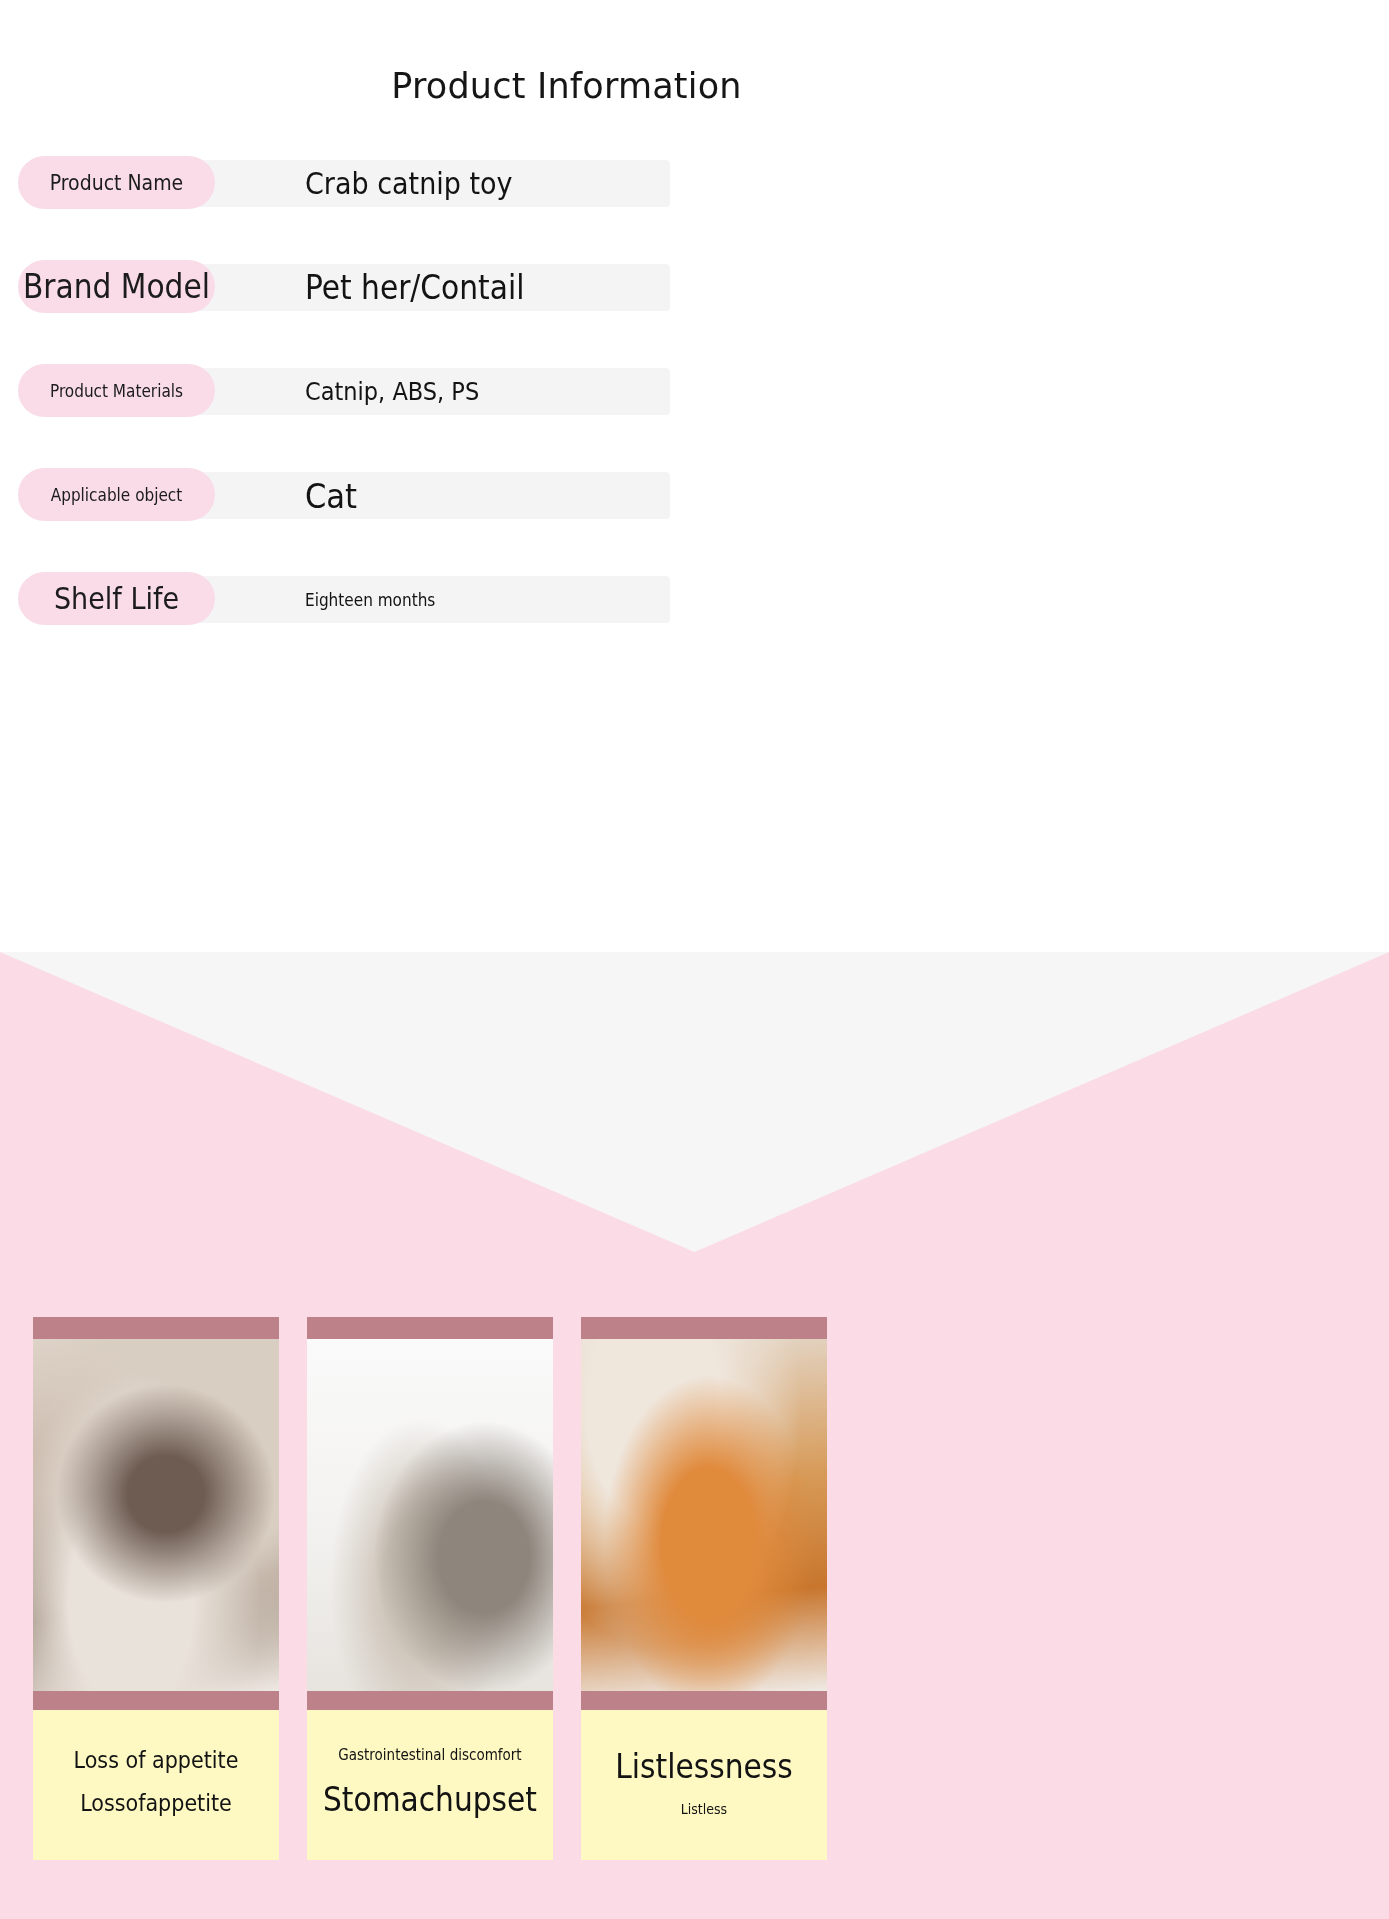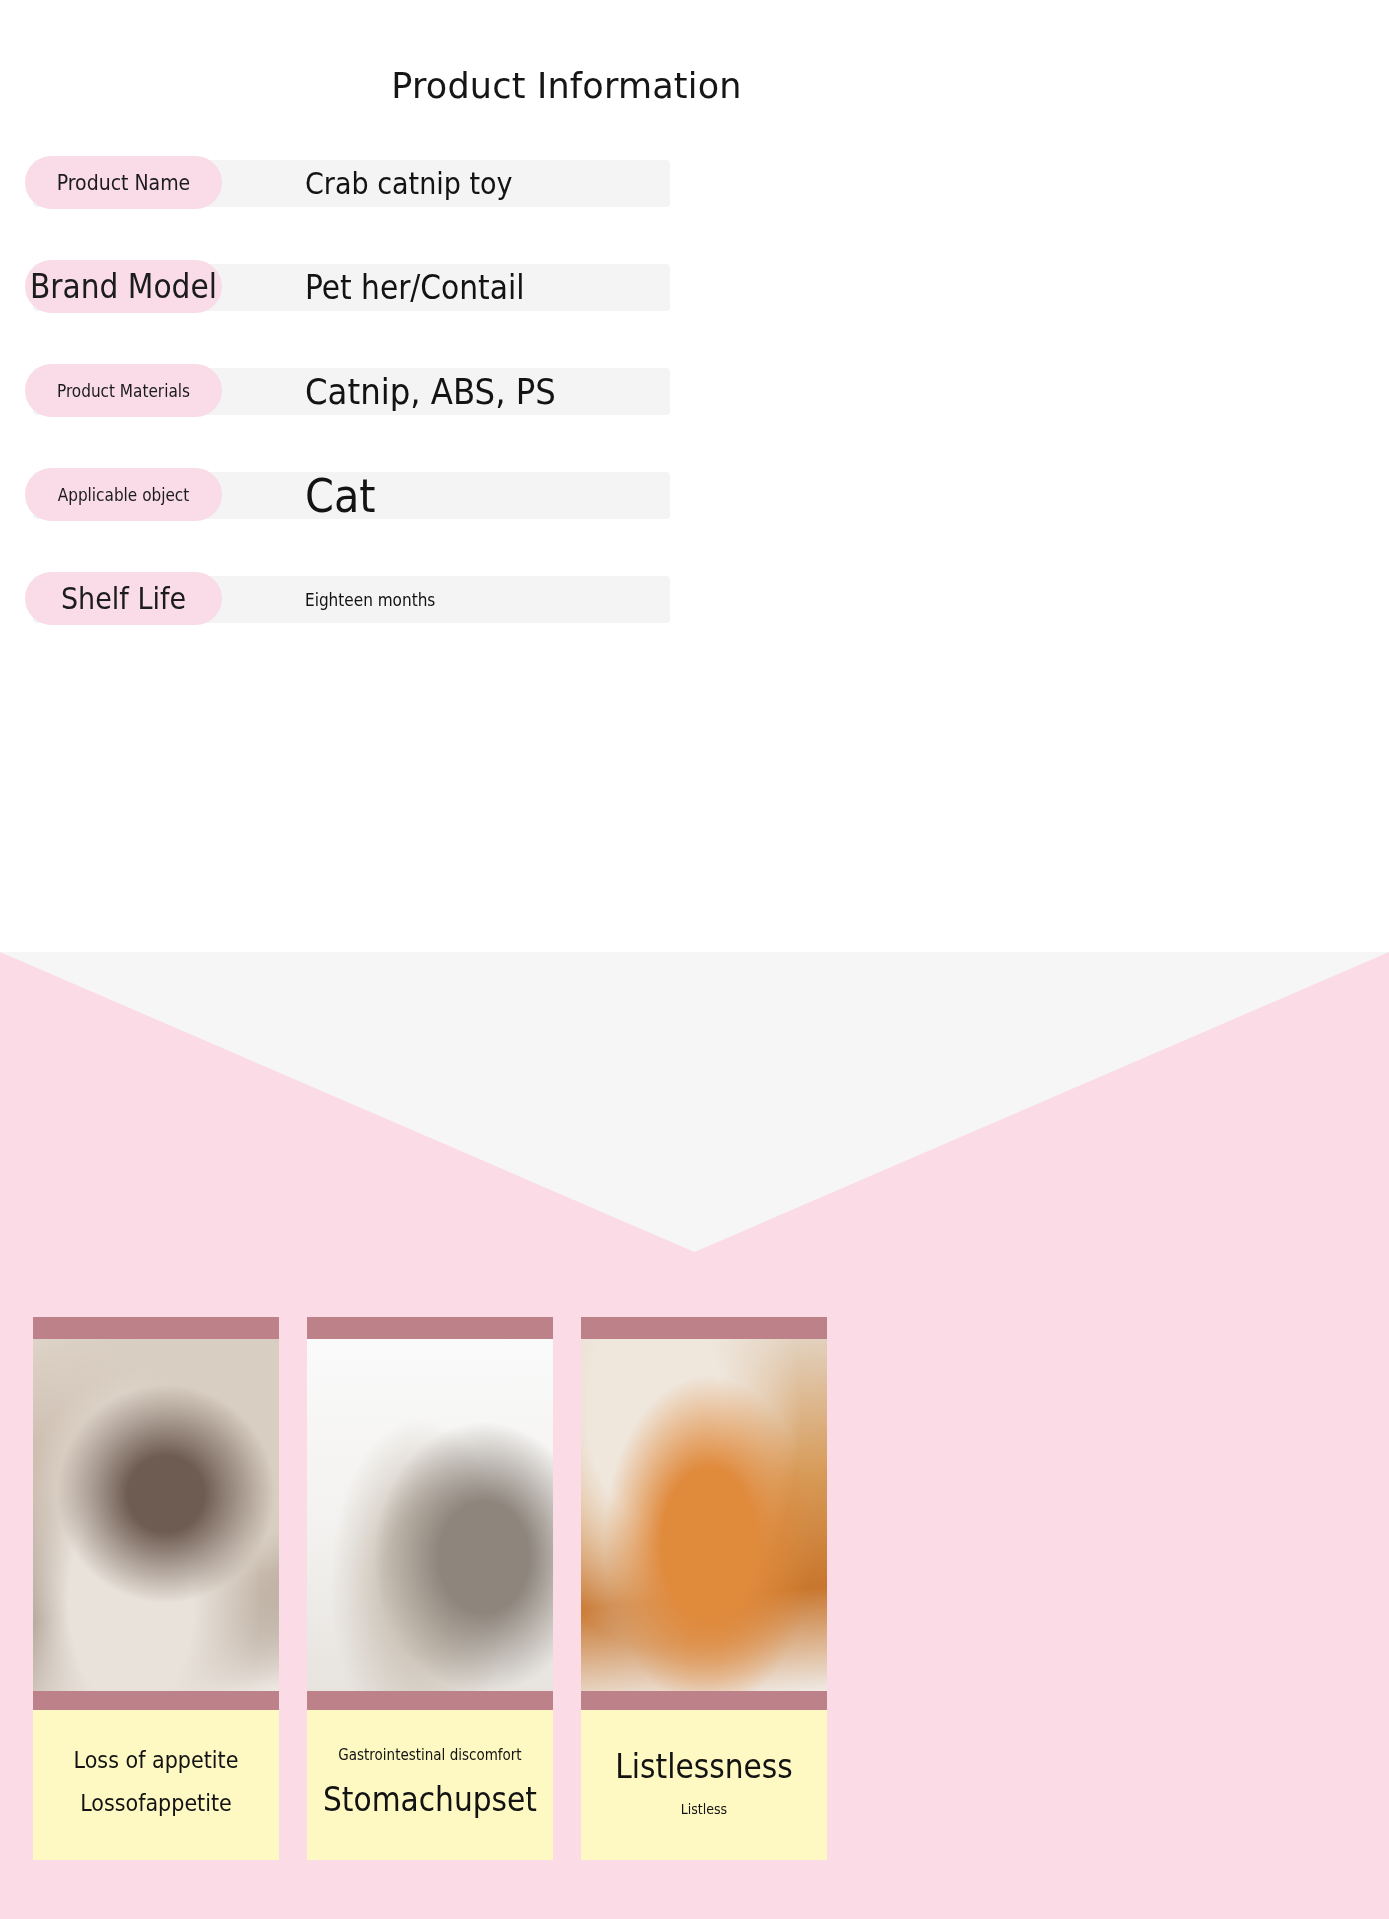--- a/index.html
+++ b/index.html
@@ -63,21 +63,21 @@
     left: 33px;
     top: 0;
     width: 637px;
     height: 47px;
     background: #f4f4f4;
     border-radius: 4px;
   }
 
   .spec-pill {
     position: absolute;
-    left: 25px;
+    left: 18px;
     top: -4px;
     width: 197px;
     height: 53px;
     background: #f9dce7;
     border-radius: 27px;
     display: flex;
     align-items: center;
     justify-content: center;
     color: #1c1c1c;
   }
@@ -91,22 +91,22 @@
     align-items: center;
     color: #131313;
     white-space: nowrap;
   }
 
   
   .sz-xs { font-size: 17px; }
   .sz-sm { font-size: 21px; }
   .sz-md { font-size: 33px; }
   .sz-lg { font-size: 30px; }
-  .sz-xl { font-size: 36px; }
-  .sz-xxl { font-size: 46px; }
+  .sz-xl { font-size: 25px; }
+  .sz-xxl { font-size: 34px; }
 
   
   .troubles-section {
     position: absolute;
     left: 0;
     top: 952px;
     width: 1389px;
     height: 967px;
     background: #fbdce6;
     overflow: hidden;

